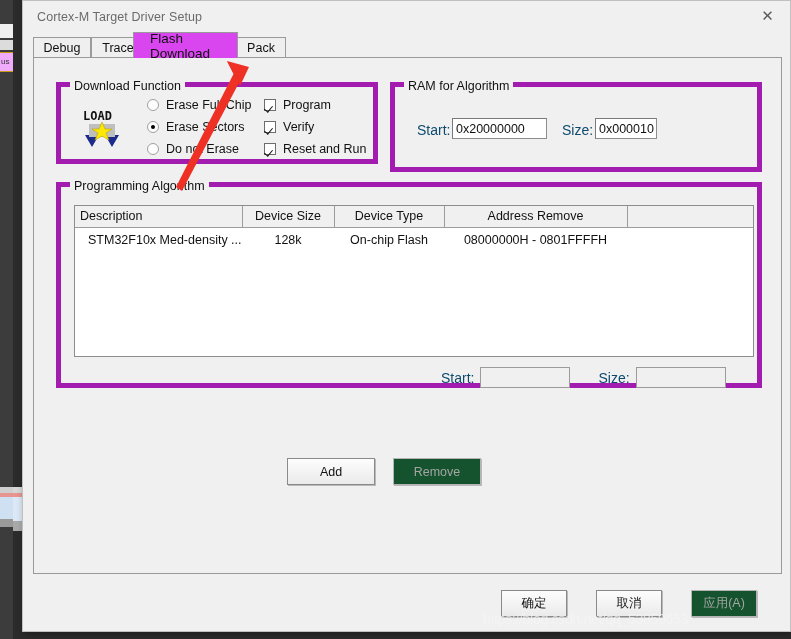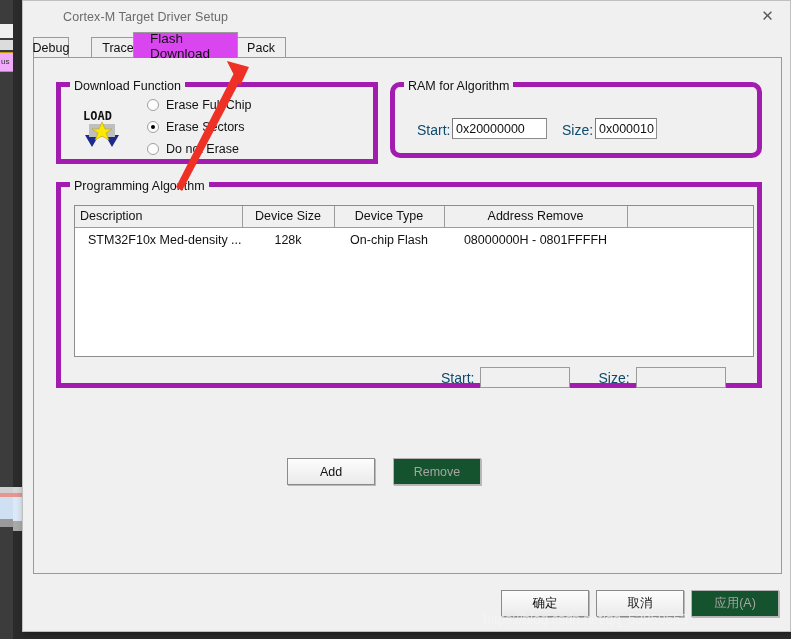--- a/index.html
+++ b/index.html
@@ -37,21 +37,20 @@
     background: #f0f0f0;
     border: 1px solid #c0c0c0;
     box-shadow: 2px 2px 7px rgba(0,0,0,0.35);
     box-sizing: border-box;
   }
   .titlebar {
     height: 31px;
     background: #f0f0f0;
     display: flex; align-items: center;
     position: relative;
-    padding-left: 26px;
   }
   .titlebar-text {
     font-size: 12.5px;
     color: #6b6b6b;
     padding-left: 14px;
     letter-spacing: 0.1px;
   }
   .close-btn {
     position: absolute; right: 0; top: 0;
     width: 45px; height: 30px;
@@ -147,21 +146,21 @@
     content: "";
     position: absolute;
     left: 1px; top: 4px;
     width: 4px; height: 7px;
     border-right: 1.6px solid #111;
     border-bottom: 1.6px solid #111;
     transform: rotate(40deg);
   }
 
   
-  #grp-ram { left: 356px; top: 24px; width: 372px; height: 76px; border-radius: 10px; }
+  #grp-ram { left: 356px; top: 24px; width: 372px; height: 90px; }
   .fld-label { font-size: 14px; color: #0c4a6e; }
   .textfield {
     border: 1px solid #8d8d8d;
     border-top-color: #7a7a7a;
     border-left-color: #7a7a7a;
     background: #fff;
     font-size: 12.5px;
     color: #111;
     padding: 2px 3px;
     box-sizing: border-box;
@@ -219,21 +218,21 @@
     box-sizing: border-box;
     cursor: default;
     box-shadow: 1px 1px 0 #b9b9b9;
   }
   .btn.disabled { color: #a5a5a5; background: #14532d; border-color: #b5b5b5; }
 
   #btn-add { position: absolute; left: 253px; top: 400px; width: 88px; height: 27px; }
   #btn-remove { position: absolute; left: 359px; top: 400px; width: 88px; height: 27px; }
 
   .dlg-buttons { position: absolute; left: 0; top: 589px; width: 769px; height: 32px; }
-  .dlg-btn { position: absolute; width: 88px; height: 27px; font-size: 12.5px; }
+  .dlg-btn { position: absolute; width: 66px; height: 27px; font-size: 12.5px; }
   #btn-ok { left: 478px; }
   #btn-cancel { left: 573px; }
   #btn-apply { left: 668px; }
 
   
   #arrow-annotation {
     position: absolute;
     left: 0; top: 0;
     width: 791px; height: 639px;
     pointer-events: none;
@@ -287,21 +286,21 @@
 </div>
 
 <div id="dialog">
 
   <div class="titlebar">
     <div class="titlebar-text">Cortex-M Target Driver Setup</div>
     <div class="close-btn">✕</div>
   </div>
 
   <div class="tabstrip">
-    <div class="tab inactive" style="left:10px; width:36px;">
+    <div class="tab inactive" style="left:10px; width:58px;">
       <span>Debug</span>
     </div>
     <div class="tab inactive" style="left:68px; width:54px;">
       <span>Trace</span>
     </div>
     <div class="tab active" style="left:110px; width:105px;">
       <span>Flash Download</span>
     </div>
     <div class="tab inactive" style="left:213px; width:50px;">
       <span>Pack</span>
@@ -331,20 +330,34 @@
         <div class="opt-row">
           <span class="radio checked"></span>
           <span>Erase Sectors</span>
         </div>
         <div class="opt-row">
           <span class="radio"></span>
           <span>Do not Erase</span>
         </div>
       </div>
 
+      <div class="check-col">
+        <div class="opt-row">
+          <span class="checkbox checked"></span>
+          <span>Program</span>
+        </div>
+        <div class="opt-row">
+          <span class="checkbox checked"></span>
+          <span>Verify</span>
+        </div>
+        <div class="opt-row">
+          <span class="checkbox checked"></span>
+          <span>Reset and Run</span>
+        </div>
+      </div>
     </div>
 
     <div class="groupbox" id="grp-ram">
       <div class="group-title">RAM for Algorithm</div>
 
       <span class="fld-label" style="position:absolute; left:22px; top:35px;">Start:</span>
       <div class="textfield" style="position:absolute; left:57px; top:31px; width:95px;">0x20000000</div>
 
       <span class="fld-label" style="position:absolute; left:167px; top:35px;">Size:</span>
       <div class="textfield" style="position:absolute; left:200px; top:31px; width:62px;">0x000010</div>

